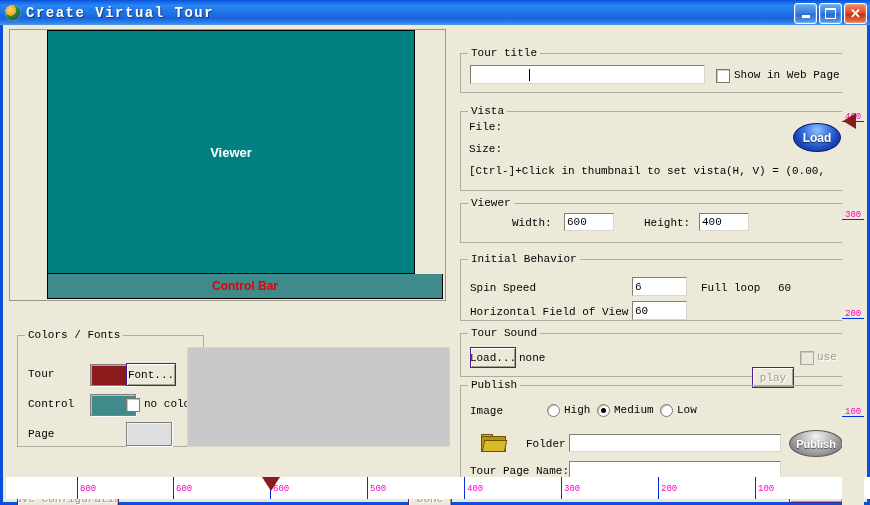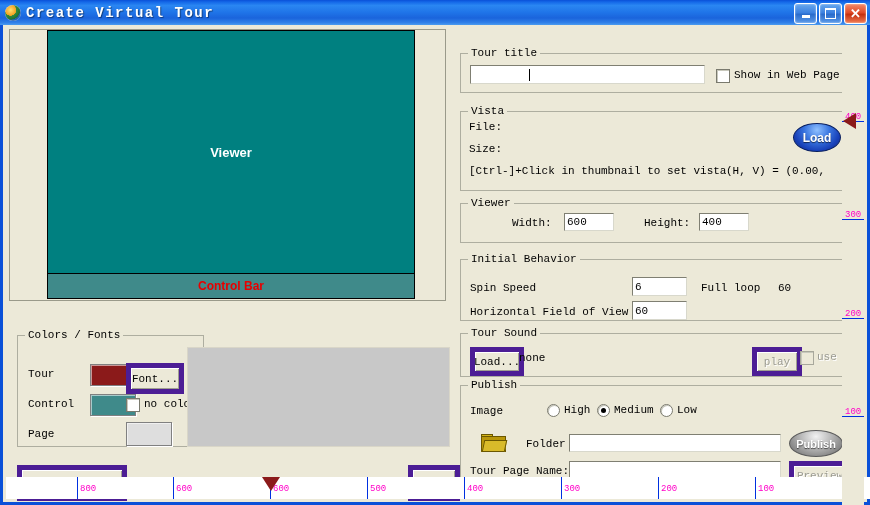--- a/index.html
+++ b/index.html
@@ -55,44 +55,44 @@
     position:absolute;left:4px;top:2px;width:437px;height:272px;
     background:#ece9d8;border:1px solid #9a9a8a;box-sizing:border-box;
   }
   .viewer{
     position:absolute;left:37px;top:0px;width:368px;height:244px;
     background:#008080;border:1px solid #000;box-sizing:border-box;
     display:flex;align-items:center;justify-content:center;
   }
   .viewer-label{color:#ffffff;font-family:"Liberation Sans",sans-serif;font-size:13px;font-weight:bold;}
   .control-bar{
-    position:absolute;left:37px;top:244px;width:368px;height:25px;
+    position:absolute;left:37px;top:244px;width:396px;height:25px;
     background:#3f8a8a;border:1px solid #000;border-top:none;box-sizing:border-box;
     display:flex;align-items:center;justify-content:center;
   }
   .control-bar-label{color:#e80000;font-family:"Liberation Sans",sans-serif;font-size:12px;font-weight:bold;}
 
   
   .group{position:absolute;border:1px solid #aeaea0;box-sizing:border-box;}
   .group > .legend{
     position:absolute;top:-7px;left:7px;background:#ece9d8;padding:0 3px;
     font-size:11px;color:#000;white-space:nowrap;
   }
 
   .colors-group{left:12px;top:308px;width:187px;height:112px;}
   .cf-row{position:absolute;left:10px;font-size:11px;color:#000;}
   .swatch{position:absolute;width:44px;height:20px;border:1px solid #808080;
           box-shadow:inset 1px 1px 0 rgba(255,255,255,.55), 1px 1px 0 #fff;}
   .btn{
-    background:#ece9d8;border:5px solid #4c1d95;
+    background:#ece9d8;border:1px solid #4c1d95;
     box-shadow:inset 1px 1px 0 #ffffff, inset -1px -1px 0 #a0a090;
     font-family:"Liberation Mono","DejaVu Sans Mono",monospace;font-size:11px;color:#000;
     display:flex;align-items:center;justify-content:center;overflow:hidden;white-space:nowrap;
   }
-  .btn.disabled{color:#9b9b92;text-shadow:1px 1px 0 #fff;}
+  .btn.disabled{color:#9b9b92;text-shadow:1px 1px 0 #fff;margin-top:20px;}
   .chk{width:12px;height:12px;background:#fff;border:1px solid #7a7a6e;
        box-shadow:inset 1px 1px 0 #c8c8bc;display:inline-block;vertical-align:middle;}
   .chk.dis{background:#ece9d8;border-color:#a8a89c;}
 
   .thumb-panel{position:absolute;left:182px;top:320px;width:263px;height:100px;
     background:#c8c8c8;border:1px solid #d9d6c8;box-sizing:border-box;}
 
   .save-btn{position:absolute;left:12px;top:438px;width:100px;height:26px;}
   .done-btn{position:absolute;left:403px;top:438px;width:42px;height:26px;}
 

